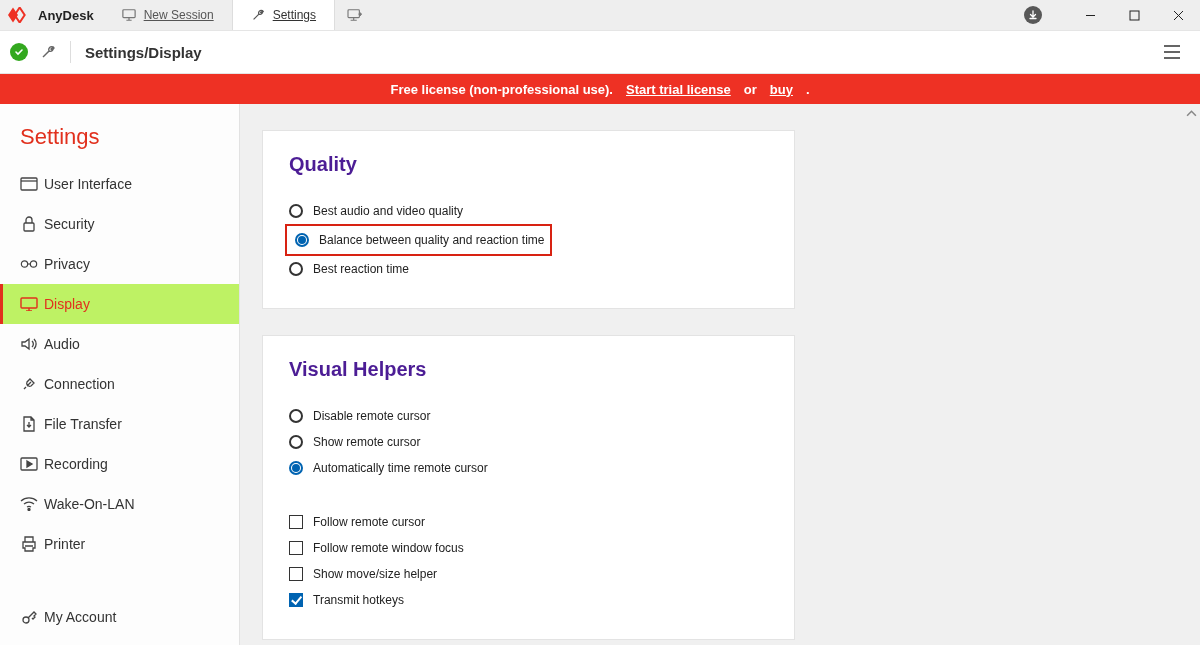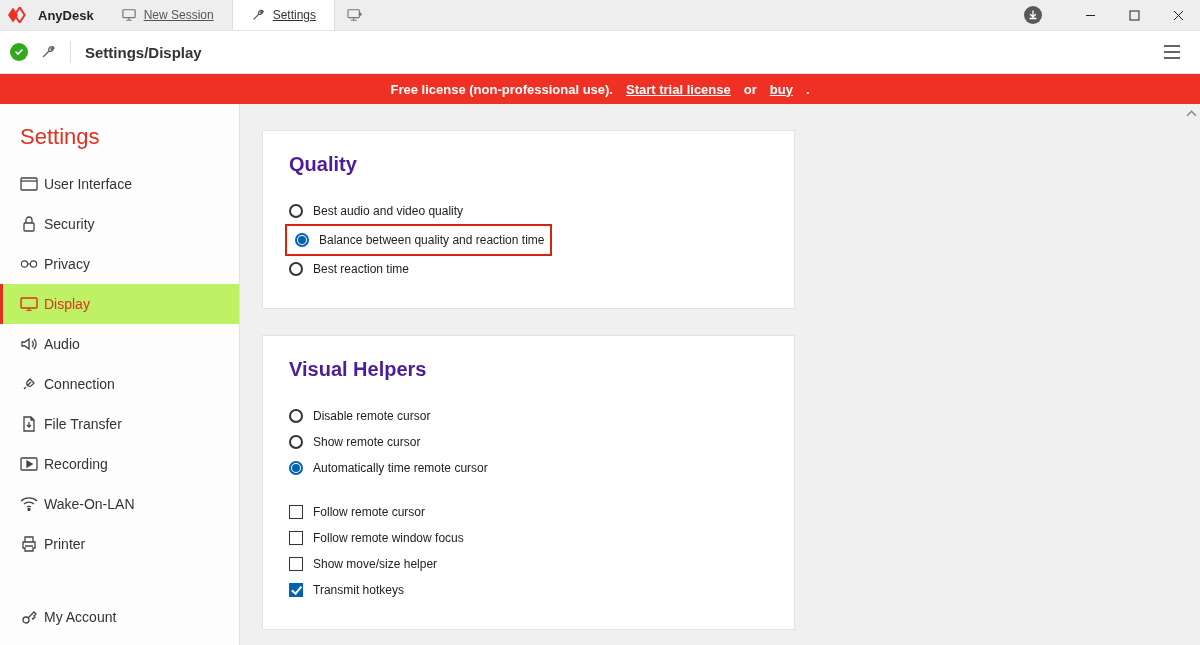--- a/index.html
+++ b/index.html
@@ -39,21 +39,21 @@
   .side-item.active { color:#e1301d; border-left:3px solid #e1301d; padding-left:17px; background:#bef264; }
   .side-item .ico { width:18px; display:flex; justify-content:center; color:#444; }
   .side-item.active .ico { color:#e1301d; }
   .sidebar-spacer { flex:1; }
 
   .content { flex:1; position:relative; overflow:hidden; background:#f0f0f0; }
   .cards { padding:26px 0 0 22px; width:555px; }
   .card { background:#fff; border:1px solid #e3e3e3; padding:22px 26px 26px; margin-bottom:26px; }
   .card h2 { font-size:20px; font-weight:600; color:#4c1d95; margin-bottom:22px; }
   .option { display:flex; align-items:center; gap:10px; height:26px; font-size:12px; color:#222; }
-  .optgroup + .optgroup { margin-top:18px; }
+  .optgroup + .optgroup { margin-top:28px; }
 
   .radio { width:14px; height:14px; border:2px solid #333; border-radius:50%; display:inline-flex; align-items:center; justify-content:center; flex-shrink:0; }
   .radio.checked::after { content:""; width:8px; height:8px; border-radius:50%; background:#0063b1; }
   .radio.checked { border-color:#0063b1; }
 
   .check { width:14px; height:14px; border:1.5px solid #333; display:inline-flex; align-items:center; justify-content:center; flex-shrink:0; }
   .check.checked { background:#0063b1; border-color:#0063b1; }
   .check.checked::after { content:""; width:4px; height:8px; border:solid #fff; border-width:0 2px 2px 0; transform:rotate(40deg) translateY(-1px); }
 
   .highlight-box { border:2px solid #d82212; padding:1px 6px 1px 8px; margin-left:-4px; }

